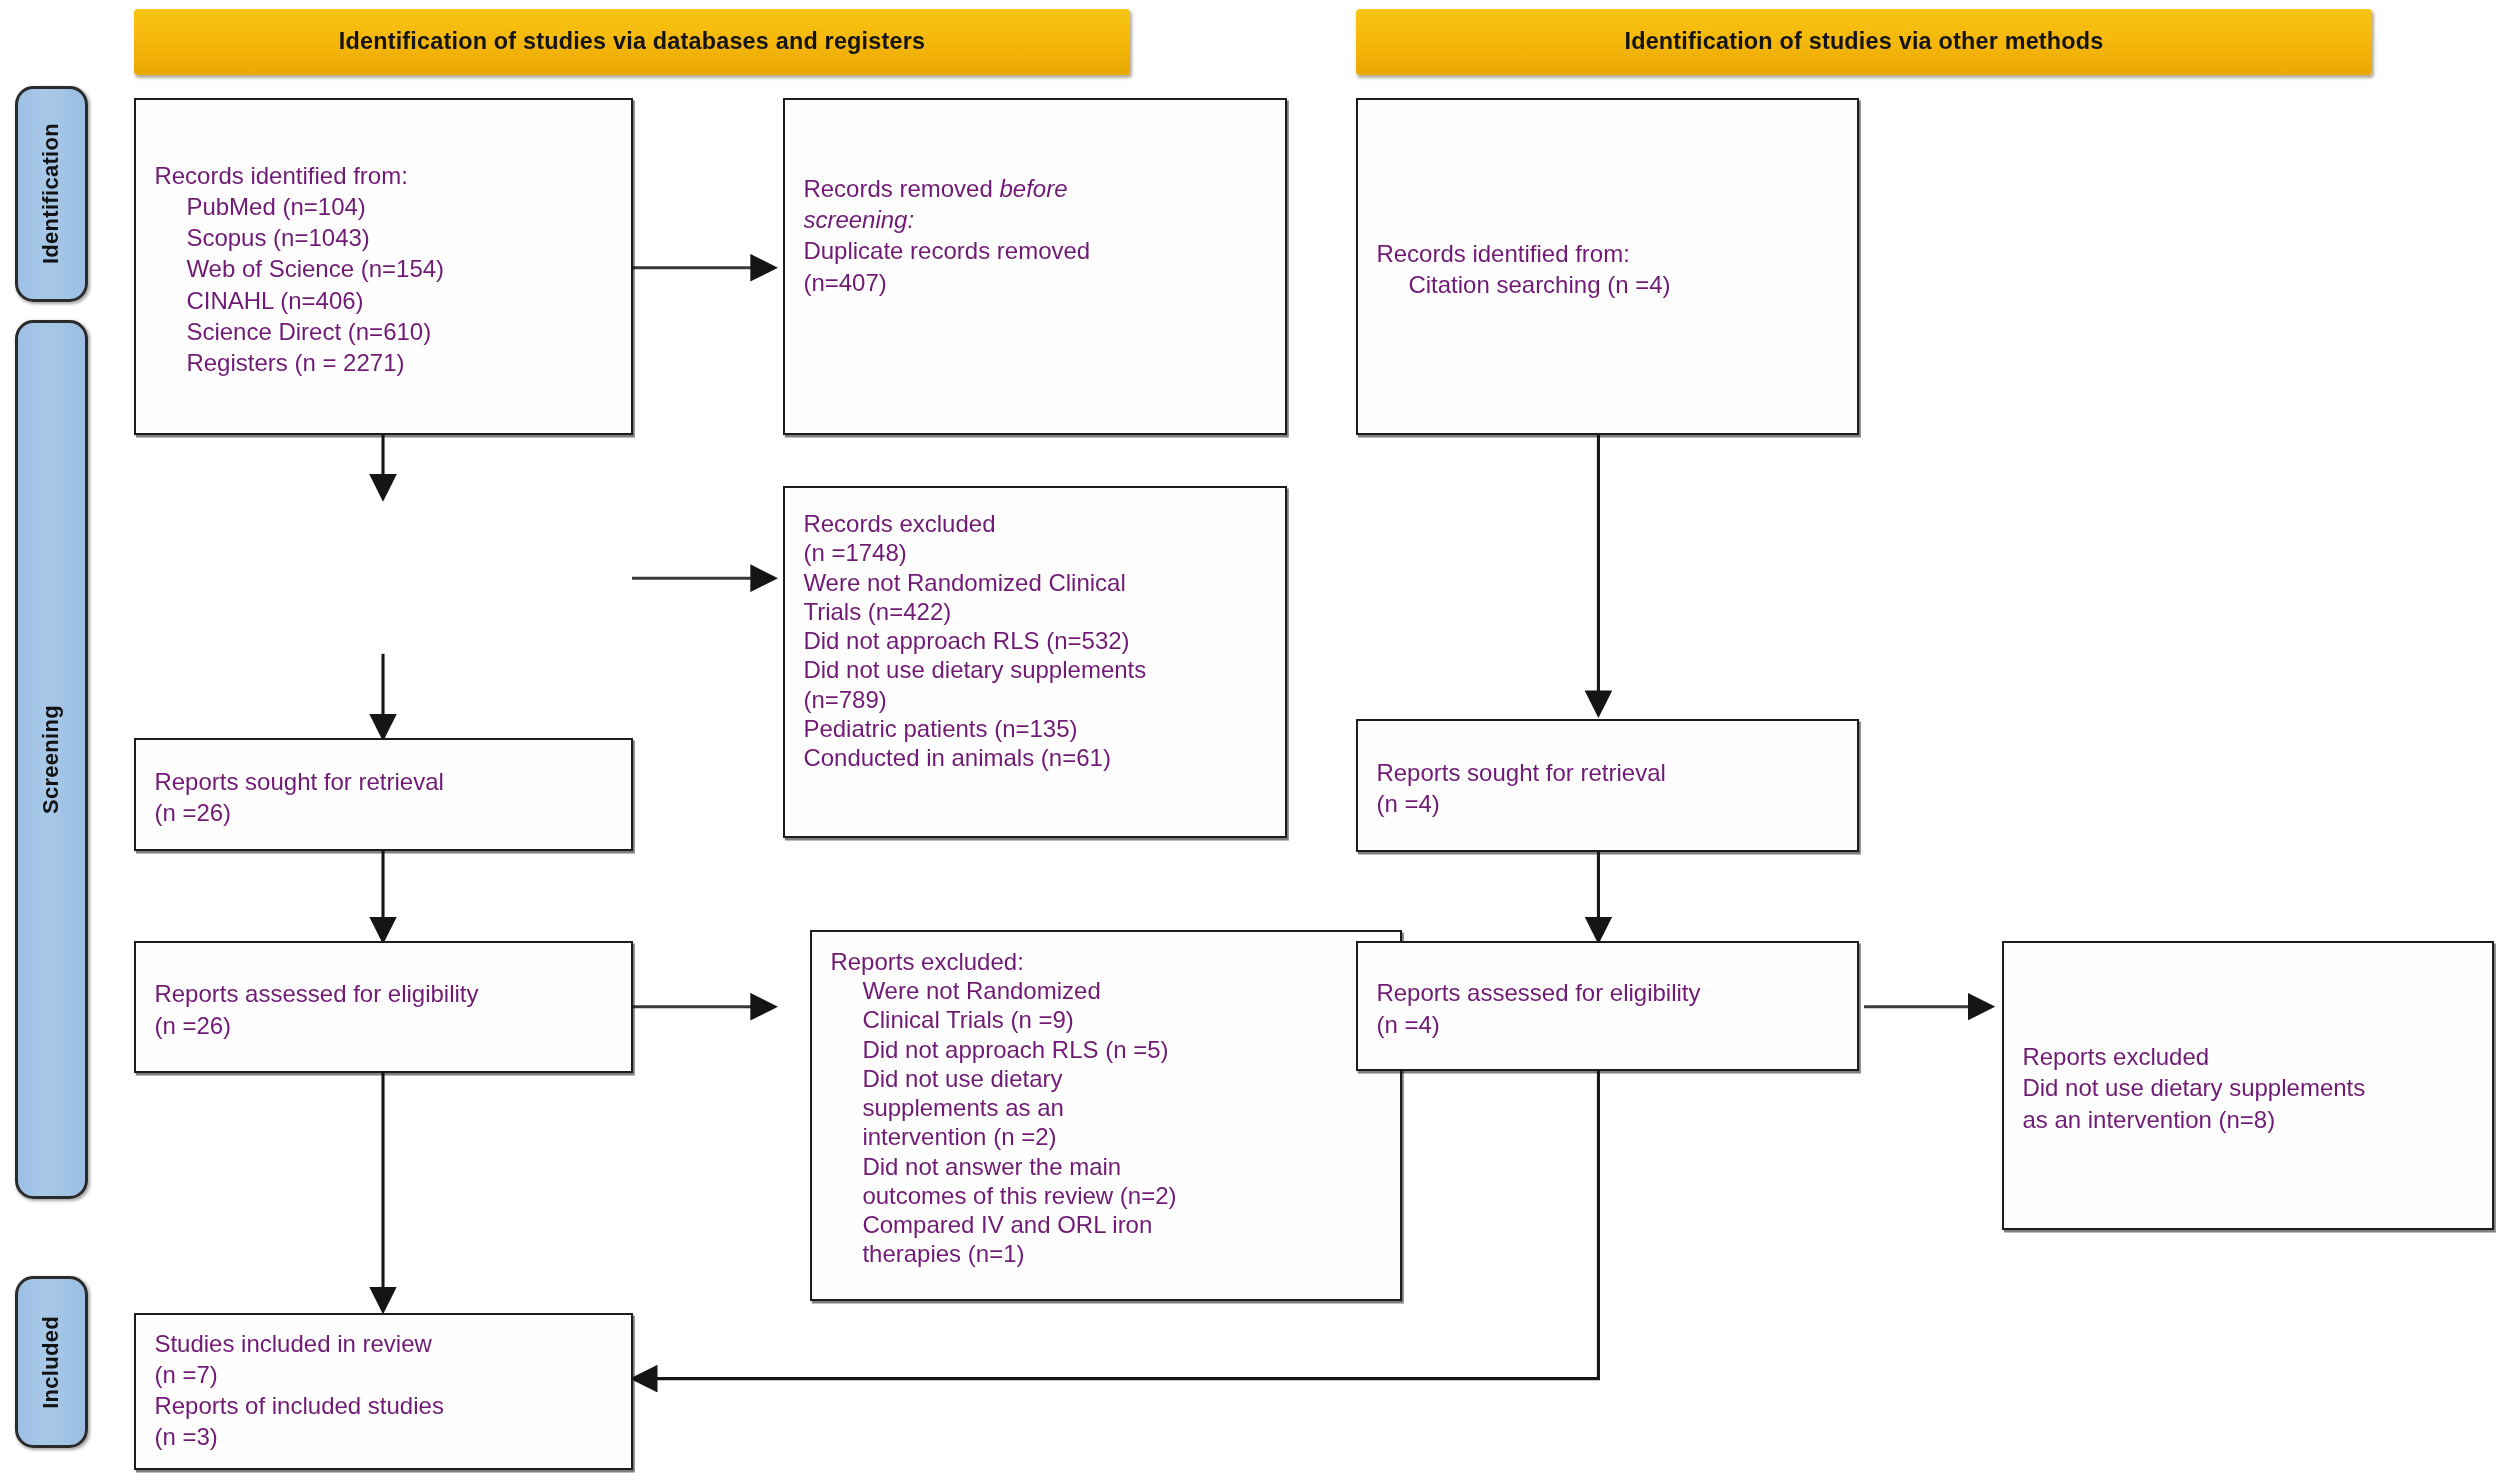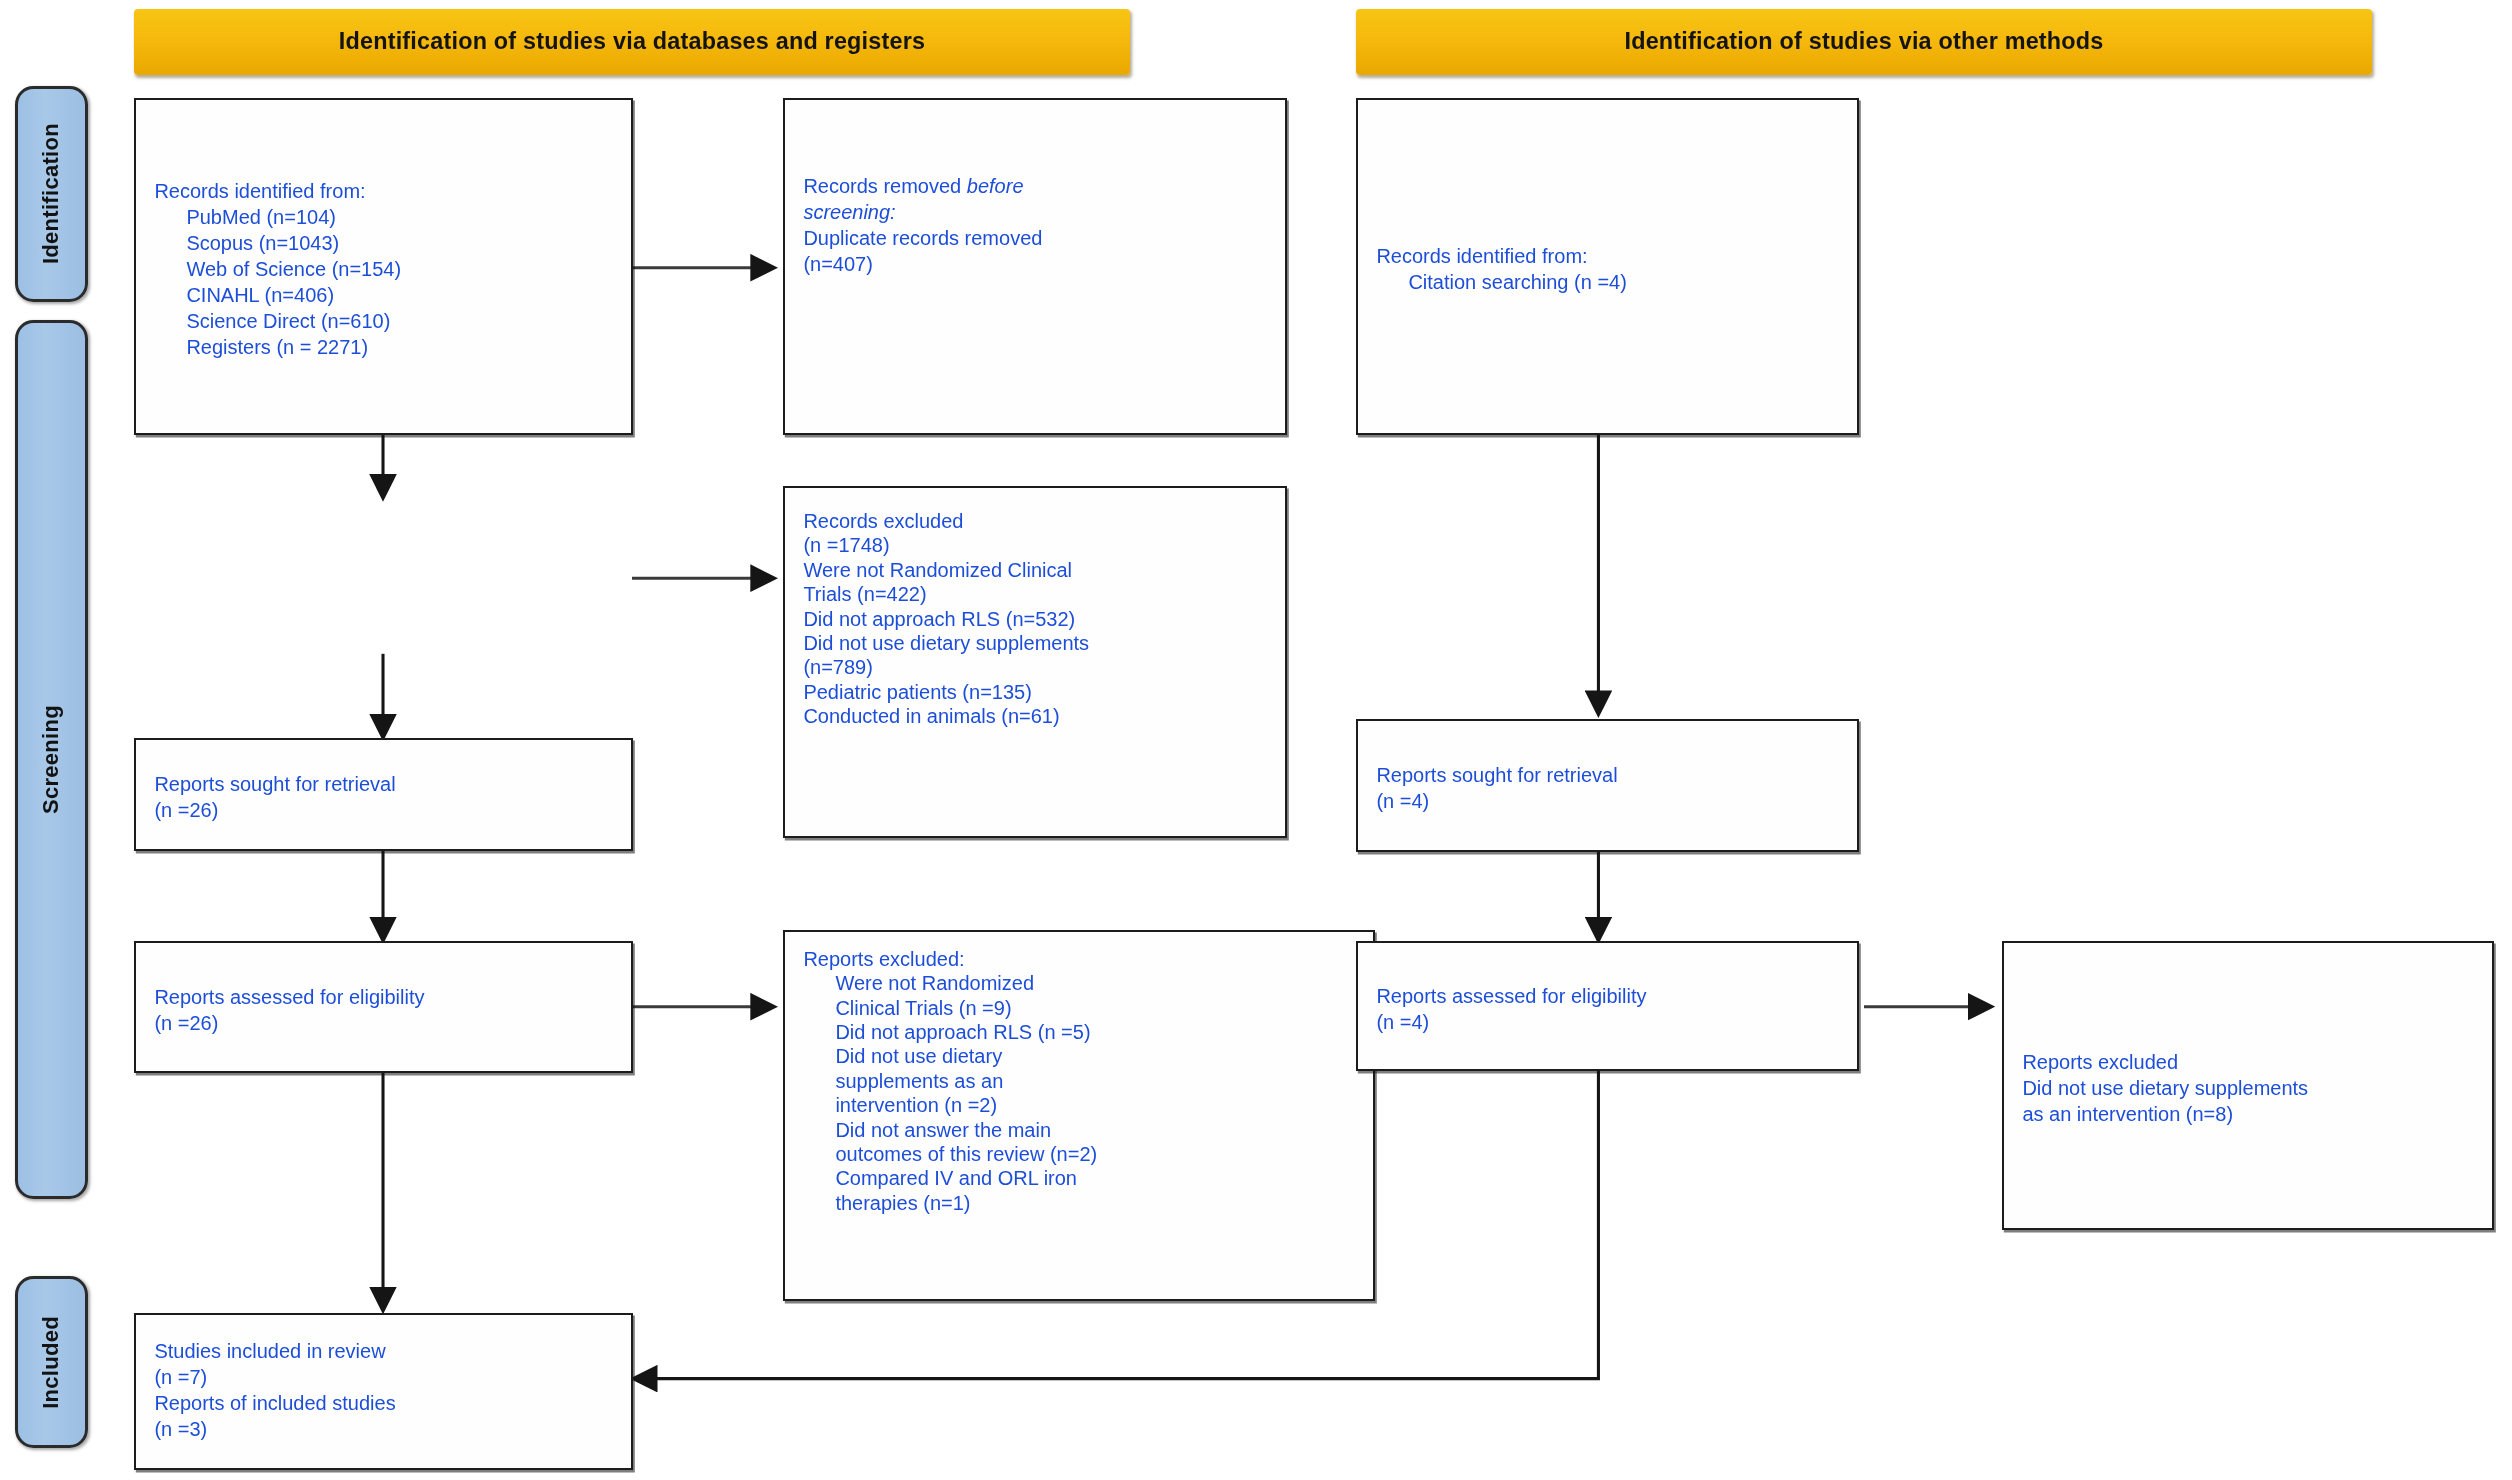--- a/index.html
+++ b/index.html
@@ -70,23 +70,23 @@
   }
 
   
   .node {
     position: absolute;
     background: #FEFEFE;
     border: 2.5px solid #1C1C1C;
     box-sizing: border-box;
     box-shadow: 1.8px 2.5px 0 rgba(20,20,20,0.55);
     padding: 16px 16px 11px 18.4px;
-    font-size: 20px;
+    font-size: 24px;
     line-height: 1.30;
-    color: #1d4ed8;
+    color: #701a75;
     overflow: hidden;
   }
   .node .line { white-space: pre-wrap; }
   .node .line.indent { padding-left: 32px; }
   .node .line.italic { font-style: italic; }
   .node.vcenter {
     display: flex;
     flex-direction: column;
     justify-content: center;
   }
@@ -180,21 +180,21 @@
   <div class="node vcenter" style="left:134px; top:738px; width:499px; height:113px;">
     <div class="line">Reports sought for retrieval</div>
     <div class="line">(n =26)</div>
   </div>
 
   <div class="node vcenter" style="left:134px; top:941px; width:499px; height:132px;">
     <div class="line">Reports assessed for eligibility</div>
     <div class="line">(n =26)</div>
   </div>
 
-  <div class="node compact" style="left:783px; top:930px; width:592px; height:371px; padding-top:14.8px;">
+  <div class="node compact" style="left:810px; top:930px; width:592px; height:371px; padding-top:14.8px;">
     <div class="line">Reports excluded:</div>
     <div class="line indent">Were not Randomized</div>
     <div class="line indent">Clinical Trials (n =9)</div>
     <div class="line indent">Did not approach RLS (n =5)</div>
     <div class="line indent">Did not use dietary</div>
     <div class="line indent">supplements as an</div>
     <div class="line indent">intervention (n =2)</div>
     <div class="line indent">Did not answer the main</div>
     <div class="line indent">outcomes of this review (n=2)</div>
     <div class="line indent">Compared IV and ORL iron</div>

